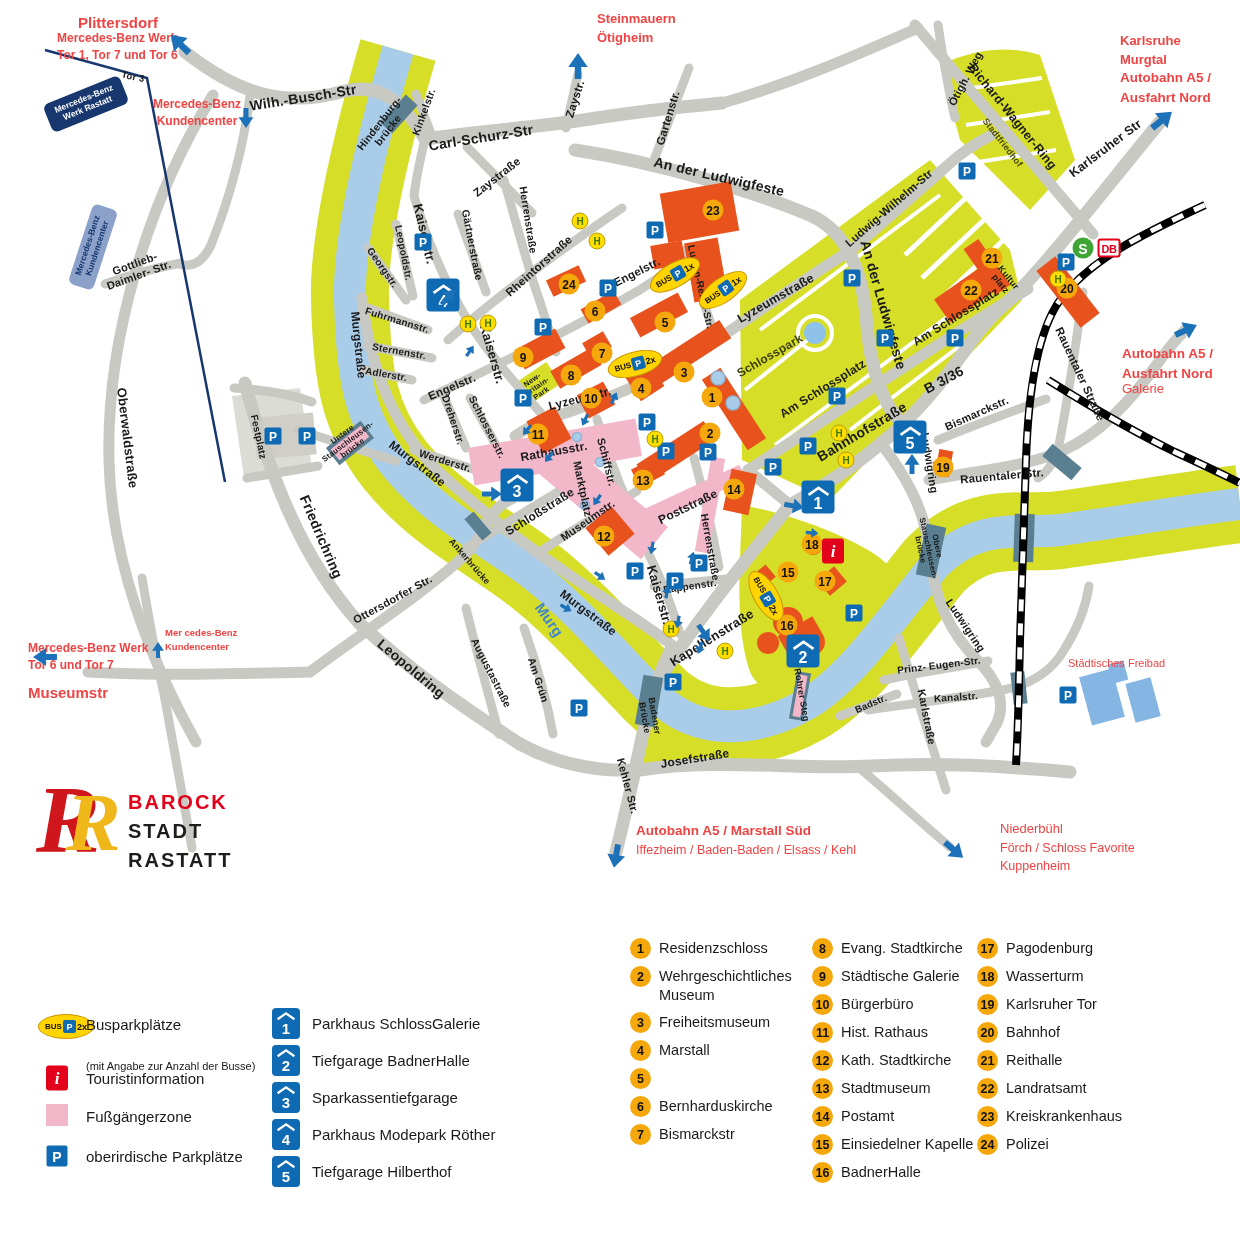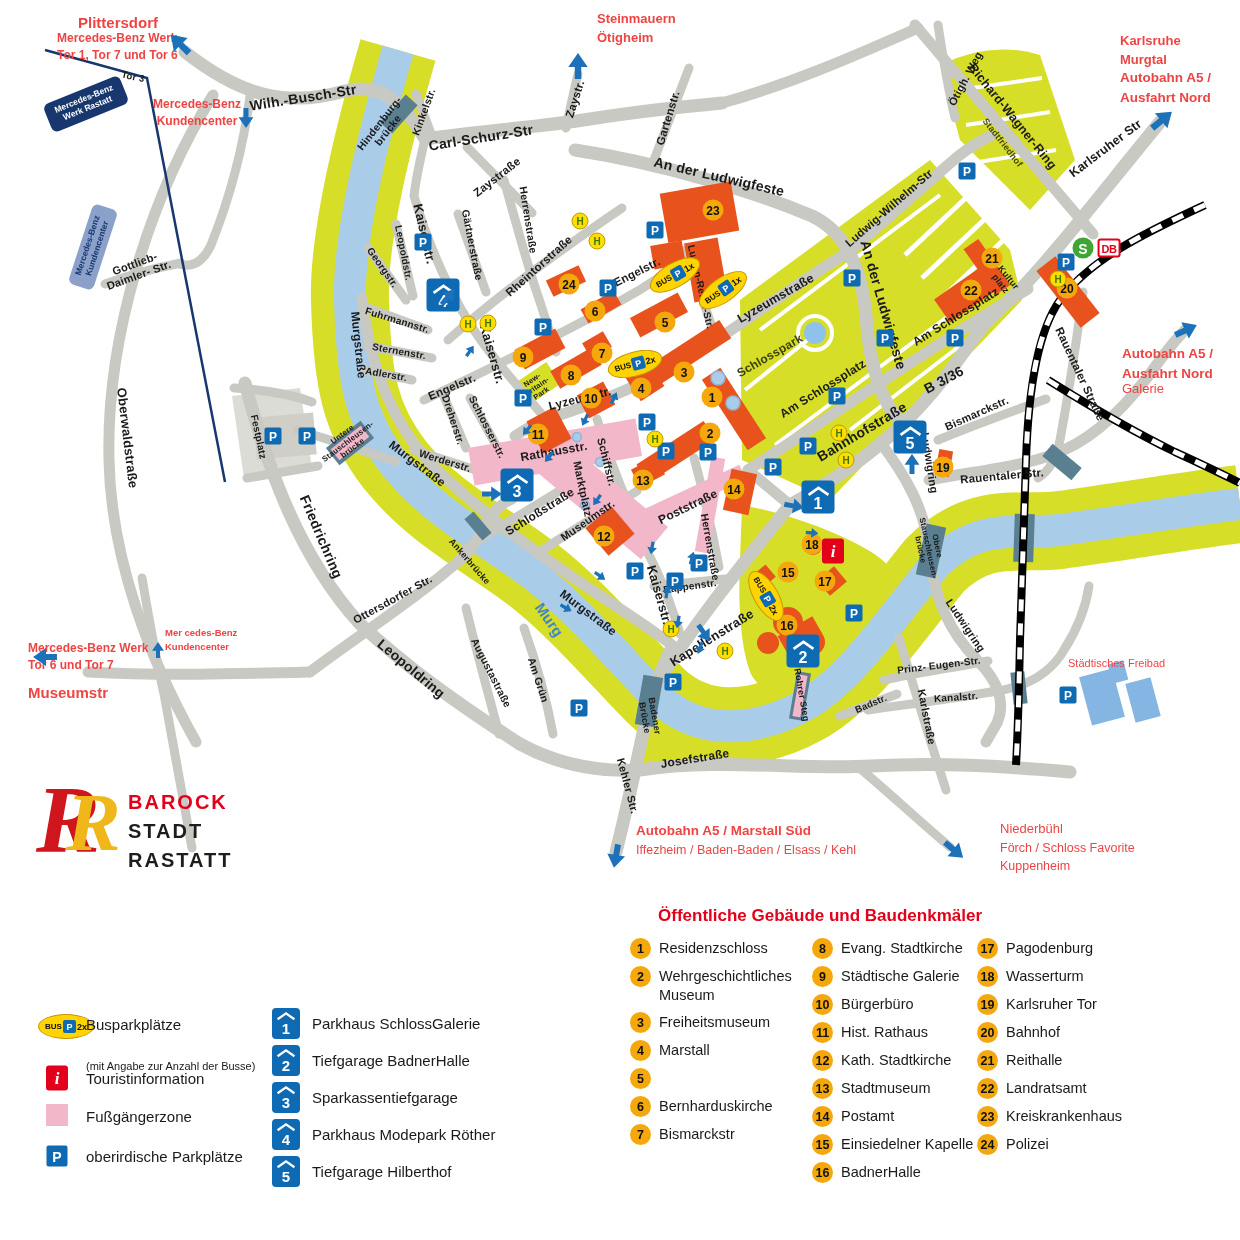--- a/index.html
+++ b/index.html
@@ -720,21 +720,20 @@
         <div class="gic">
           <svg viewBox="0 0 34 14" width="22" height="10">
             <path d="M4 12 L17 3 L30 12" fill="none" stroke="#fff" stroke-width="3.5"></path>
           </svg>
           <span>5</span>
         </div>
         <div class="glab">Tiefgarage Hilberthof</div>
       </div>
     </div>
 
-  <div id="bheading">Öffentliche Gebäude und Baudenkmäler</div>
   <div class="bcol" id="bcol1" style="left:630px;top:938px;width:185px">
       <div class="bitem">
         <div class="bc">1</div>
         <div class="bt">Residenzschloss</div>
       </div>
       <div class="bitem">
         <div class="bc">2</div>
         <div class="bt">Wehrgeschichtliches Museum</div>
       </div>
       <div class="bitem">

